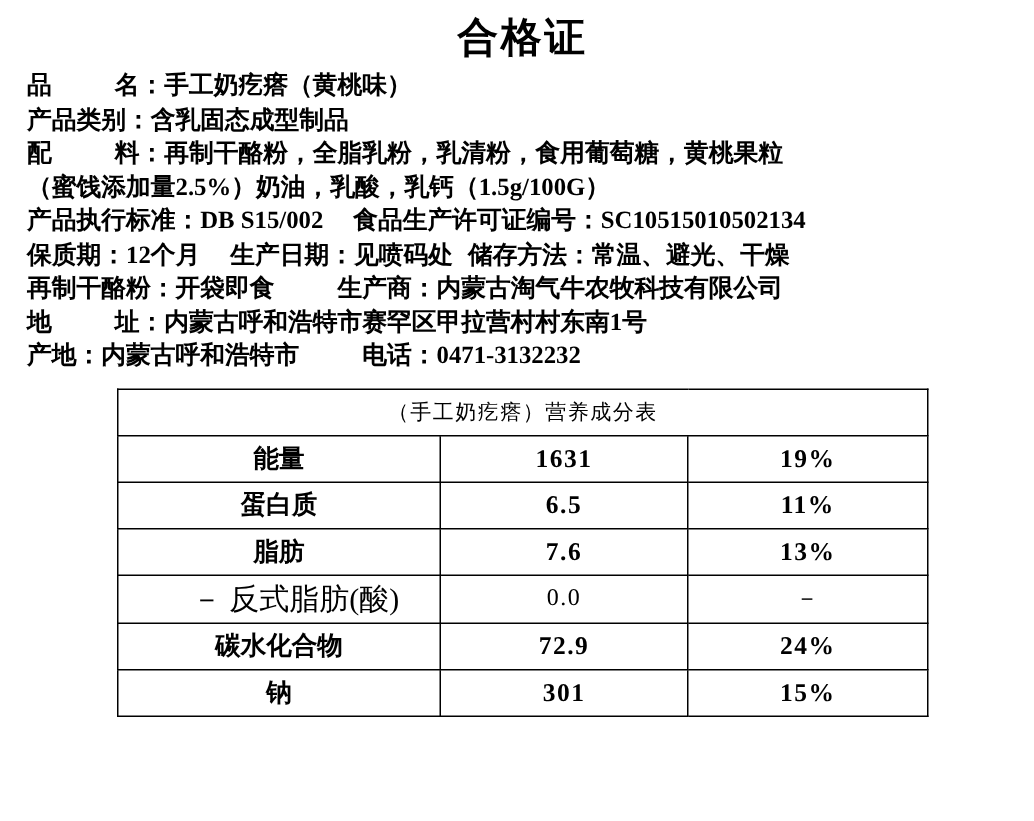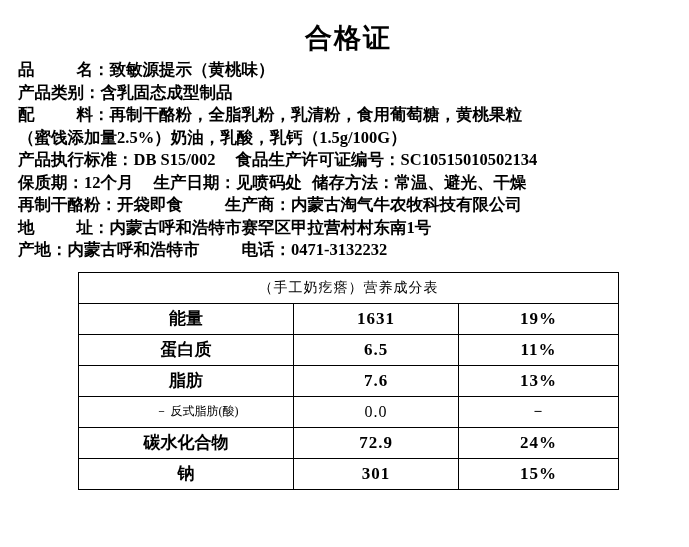--- a/index.html
+++ b/index.html
@@ -13,21 +13,20 @@
     font-family: "Liberation Serif", "DejaVu Serif", serif;
     color: #000000;
     overflow: hidden;
   }
   .page {
     position: relative;
     width: 689px;
     height: 414px;
     box-sizing: border-box;
     padding: 6px 10px 0 18px;
-    margin-top: 13px;
   }
   .doc-title {
     text-align: center;
     font-size: 27px;
     font-weight: bold;
     letter-spacing: 2px;
     line-height: 34px;
     margin: 2px 0 4px 0;
   }
   .info-block {
@@ -79,21 +78,21 @@
   }
   td.item-name {
     font-size: 17px;
     font-weight: bold;
     text-align: left;
     padding-left: 12px;
   }
   td.item-name.sub {
     font-weight: normal;
     padding-left: 26px;
-    font-size: 12px;
+    font-size: 20px;
   }
   td.value {
     font-size: 17px;
     font-weight: bold;
     letter-spacing: 1px;
   }
   td.value.sub {
     font-weight: normal;
     font-size: 16px;
   }
@@ -104,21 +103,21 @@
 </head>
 <body>
 
 <div class="page">
 
   <div class="doc-title">合格证</div>
 
   <div class="info-block">
 
     <div class="info-line">
-      <span>品</span><span class="gap-wide"></span><span>名</span><span>：</span><span>致敏源提示（黄桃味）</span>
+      <span>品</span><span class="gap-wide"></span><span>名</span><span>：</span><span>手工奶疙瘩（黄桃味）</span>
     </div>
 
     <div class="info-line">
       <span>产品类别</span><span>：</span><span>含乳固态成型制品</span>
     </div>
 
     <div class="info-line">
       <span>配</span><span class="gap-wide"></span><span>料</span><span>：</span><span>再制干酪粉，全脂乳粉，乳清粉，食用葡萄糖，黄桃果粒</span>
     </div>
 

